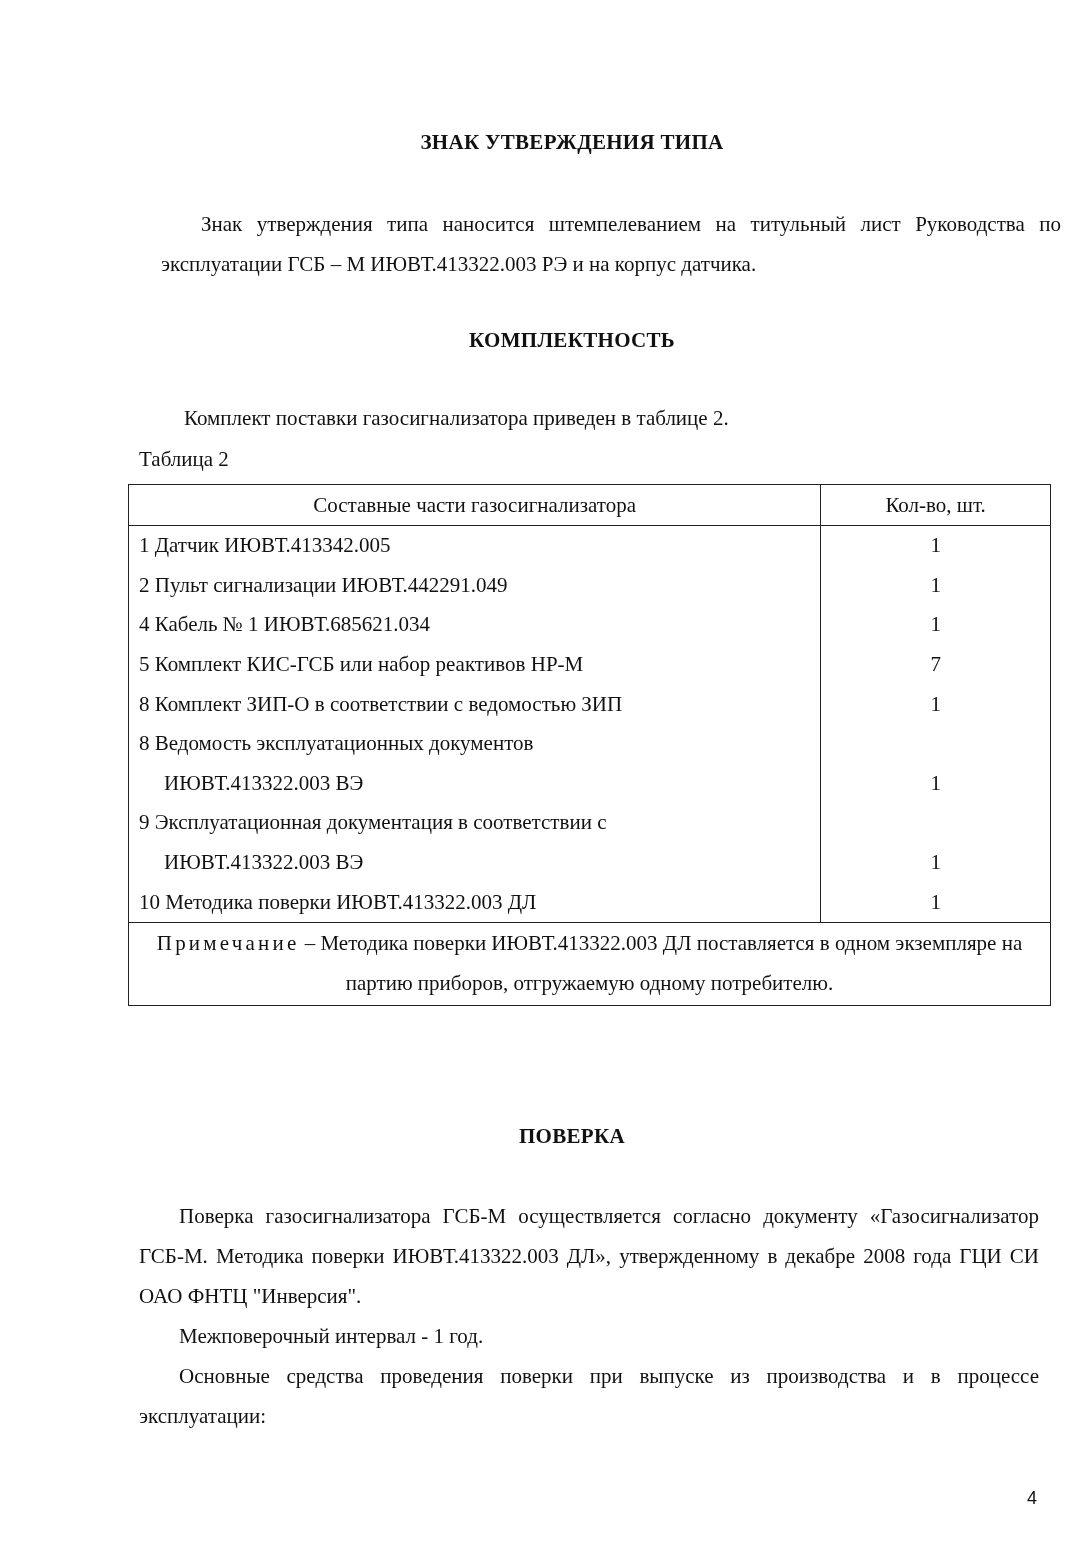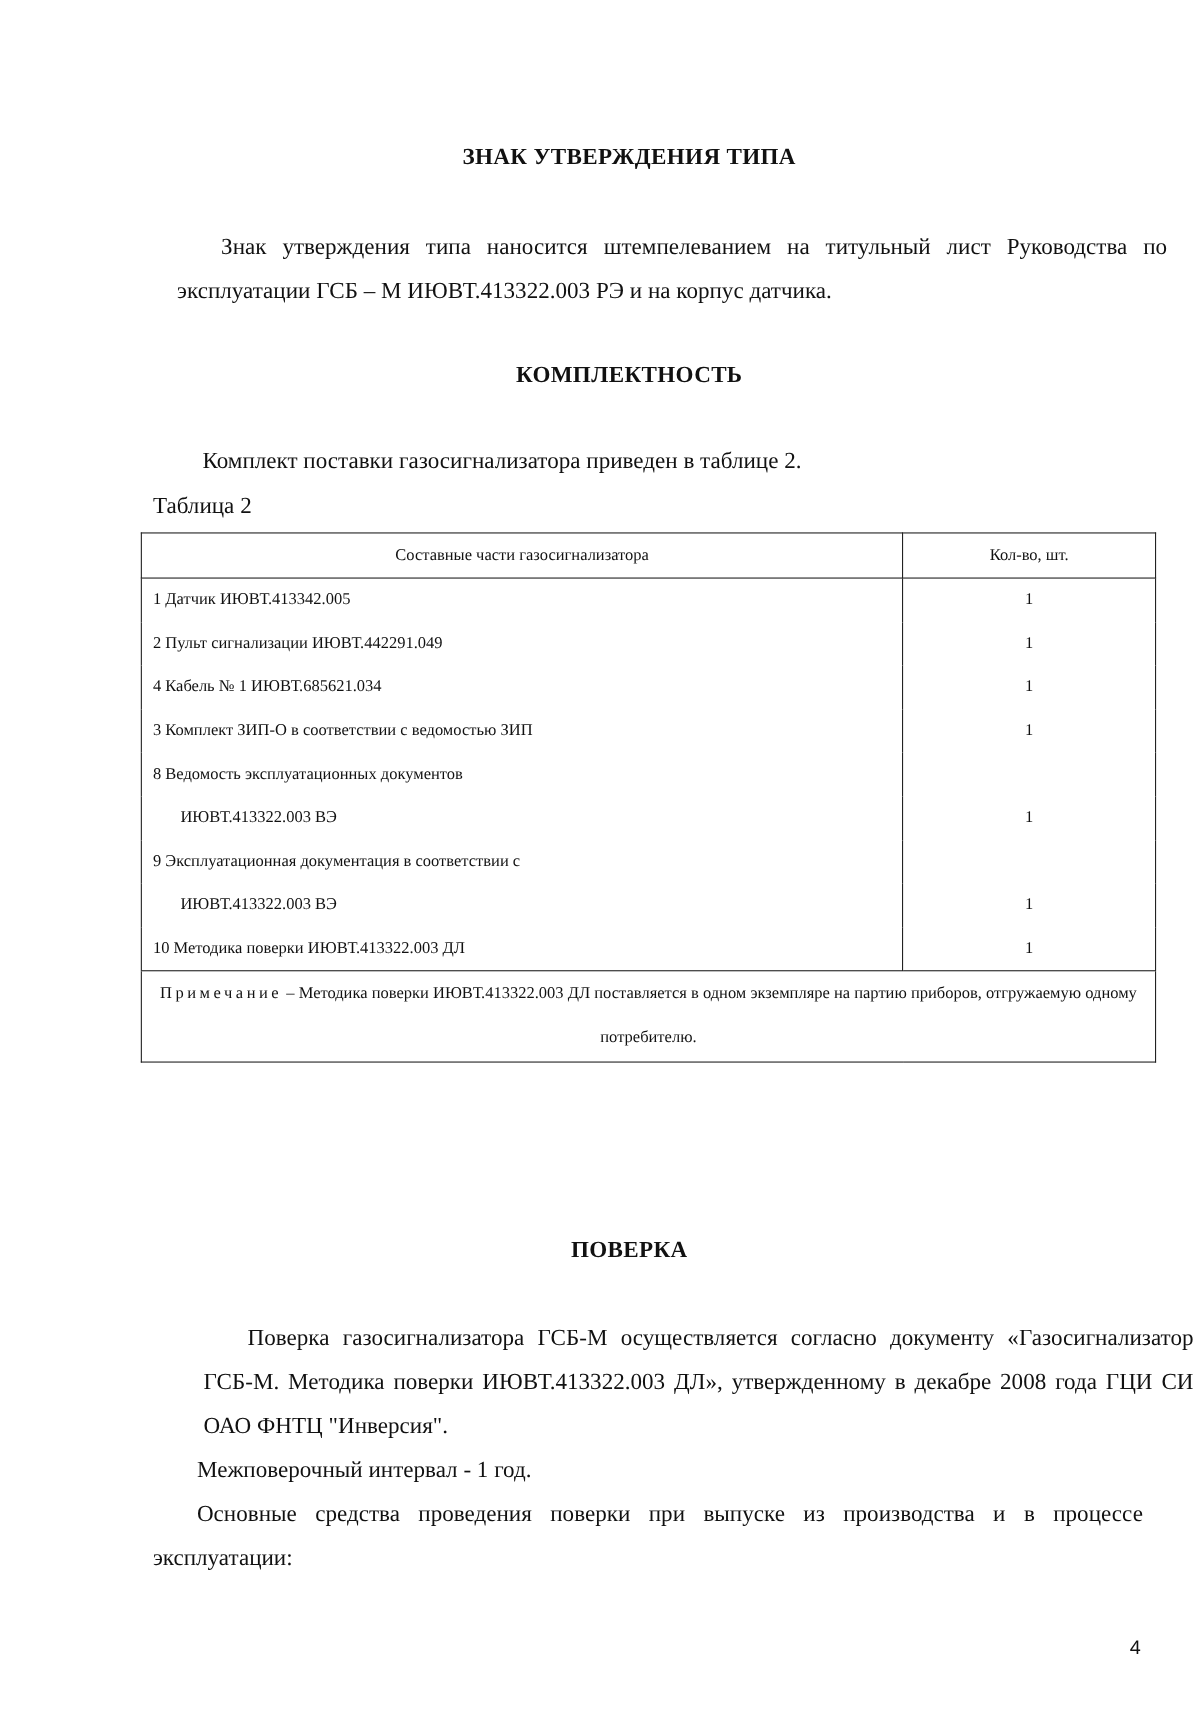--- a/index.html
+++ b/index.html
@@ -15,21 +15,21 @@
     font-weight: bold; font-size: 21px; letter-spacing: 0.3px; margin-left: 29px;
   }
   .para {
     position: absolute; left: 139px; width: 900px; line-height: 40px;
     text-align: justify;
   }
   .indent { text-indent: 40px; }
   table.kit {
     position: absolute; left: 128px; top: 484px; width: 923px;
     border-collapse: collapse;
-    font-size: 15px;
+    font-size: 21px;
   }
   table.kit td, table.kit th { padding: 0; }
   .hdr-cell {
     font-weight: normal; height: 40px; text-align: center;
     border: 1.5px solid #222; vertical-align: middle;
   }
   .name-cell { border-left: 1.5px solid #222; border-right: 1.5px solid #222; padding-left: 10px !important; height: 39.6px; vertical-align: middle; }
   .qty-cell { border-right: 1.5px solid #222; text-align: center; height: 39.6px; vertical-align: middle; }
   .cont { padding-left: 35px !important; }
   .note-cell {
@@ -70,21 +70,25 @@
     </tr>
     <tr>
       <td class="name-cell">2  Пульт сигнализации ИЮВТ.442291.049</td>
       <td class="qty-cell">1</td>
     </tr>
     <tr>
       <td class="name-cell">4  Кабель № 1 ИЮВТ.685621.034</td>
       <td class="qty-cell">1</td>
     </tr>
     <tr>
-      <td class="name-cell">3  Комплект ЗИП-О в соответствии с ведомостью ЗИП</td>
+      <td class="name-cell">5  Комплект КИС-ГСБ или набор реактивов НР-М</td>
+      <td class="qty-cell">7</td>
+    </tr>
+    <tr>
+      <td class="name-cell">8  Комплект ЗИП-О в соответствии с ведомостью ЗИП</td>
       <td class="qty-cell">1</td>
     </tr>
     <tr>
       <td class="name-cell">8  Ведомость эксплуатационных документов</td>
       <td class="qty-cell"></td>
     </tr>
     <tr>
       <td class="name-cell cont">ИЮВТ.413322.003 ВЭ</td>
       <td class="qty-cell">1</td>
     </tr>
@@ -100,17 +104,17 @@
       <td class="name-cell" style="padding-left:12px;margin-left:12px;">10 Методика поверки ИЮВТ.413322.003 ДЛ</td>
       <td class="qty-cell">1</td>
     </tr>
     <tr>
       <td class="note-cell" colspan="2"><span class="spaced">Примечание</span><span> – Методика поверки ИЮВТ.413322.003 ДЛ поставляется в одном экземпляре на партию приборов, отгружаемую одному потребителю.</span></td>
     </tr>
   </tbody>
 </table>
 
 <div class="heading" style="top:1124px;">ПОВЕРКА</div>
-<div class="para indent" style="top:1196px;margin-left:46px;">Поверка газосигнализатора ГСБ-М  осуществляется  согласно  документу «Газосигнализатор ГСБ-М. Методика поверки ИЮВТ.413322.003 ДЛ», утвержденному в декабре 2008 года ГЦИ СИ ОАО ФНТЦ  "Инверсия".</div>
+<div class="para indent" style="top:1196px;">Поверка газосигнализатора ГСБ-М  осуществляется  согласно  документу «Газосигнализатор ГСБ-М. Методика поверки ИЮВТ.413322.003 ДЛ», утвержденному в декабре 2008 года ГЦИ СИ ОАО ФНТЦ  "Инверсия".</div>
 <div class="para indent" style="top:1316px;">Межповерочный интервал - 1 год.</div>
 <div class="para indent" style="top:1356px;">Основные средства проведения поверки при выпуске из производства и в процессе эксплуатации:</div>
 
 <div class="pagenum">4</div>
 
 </body></html>

